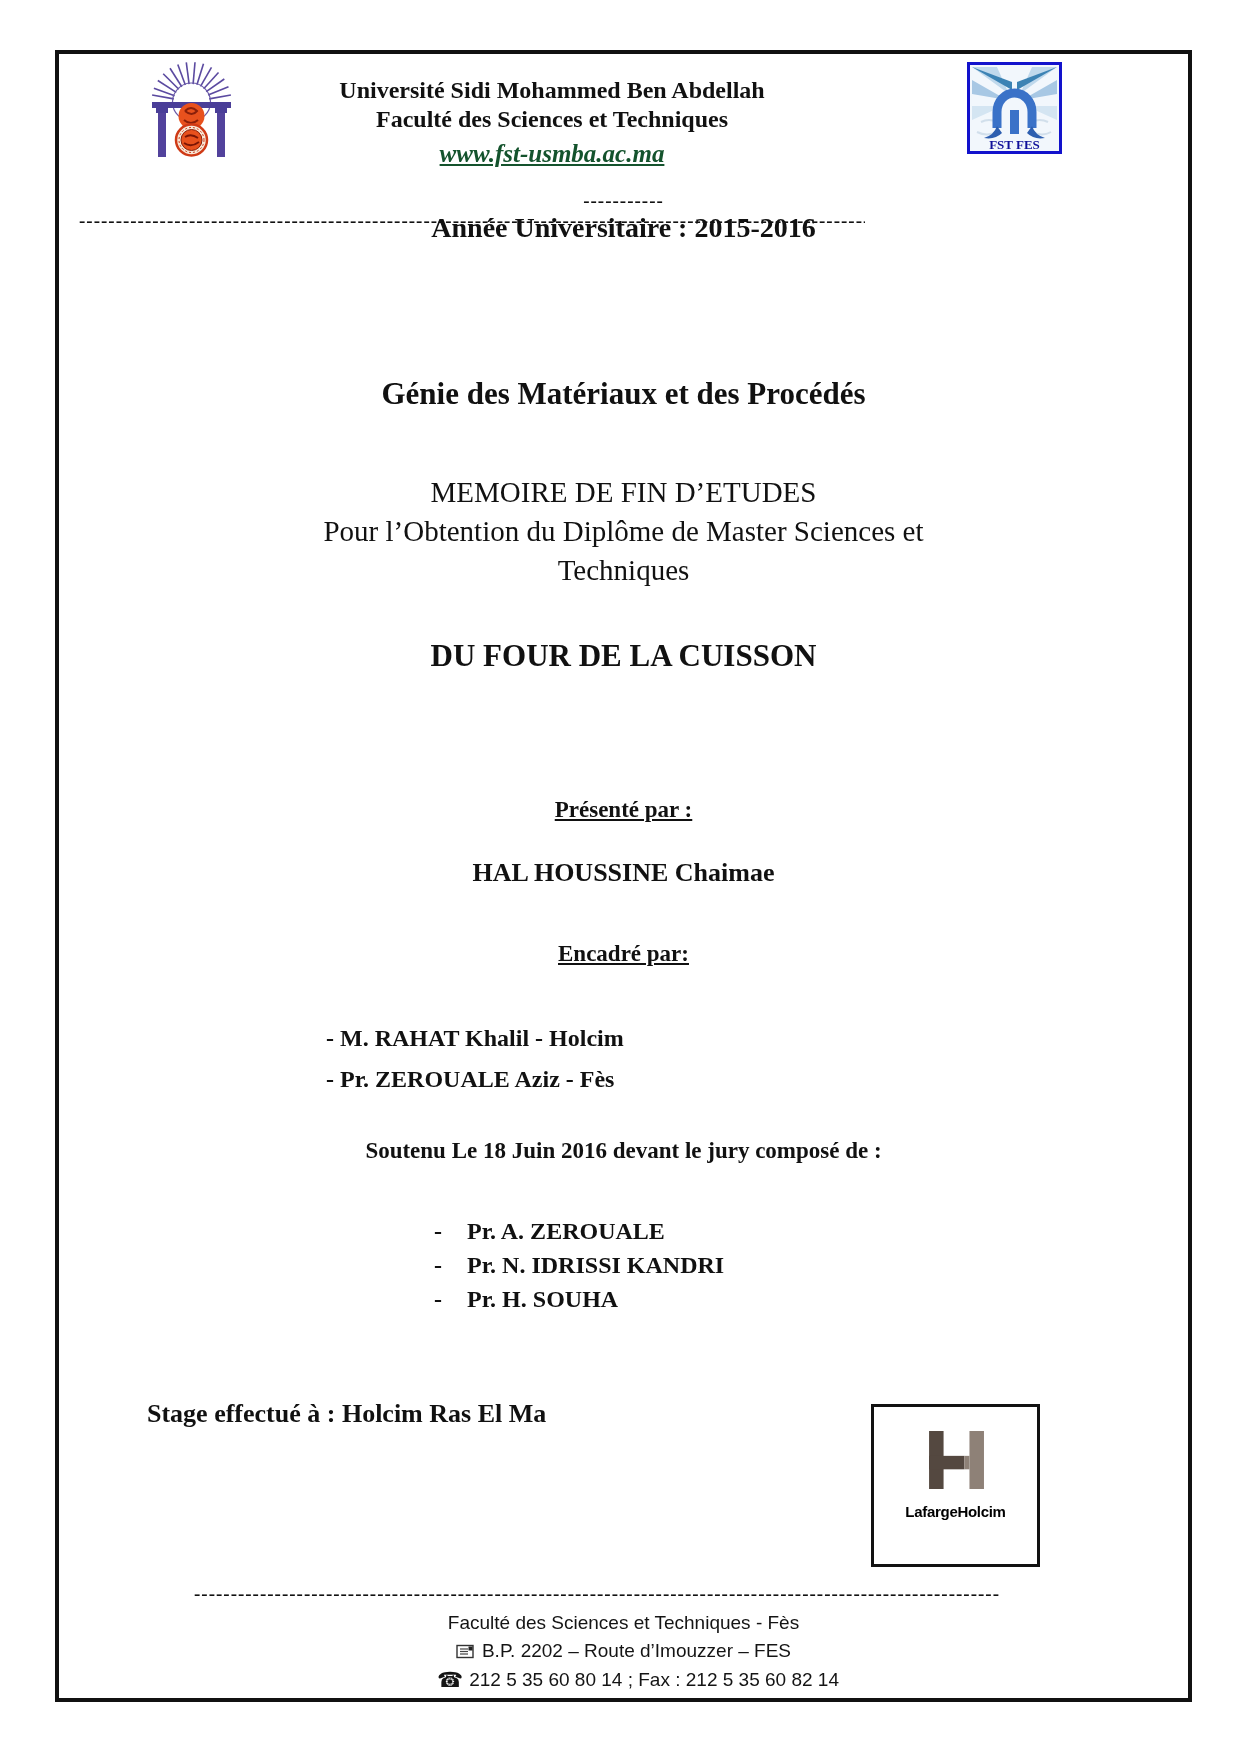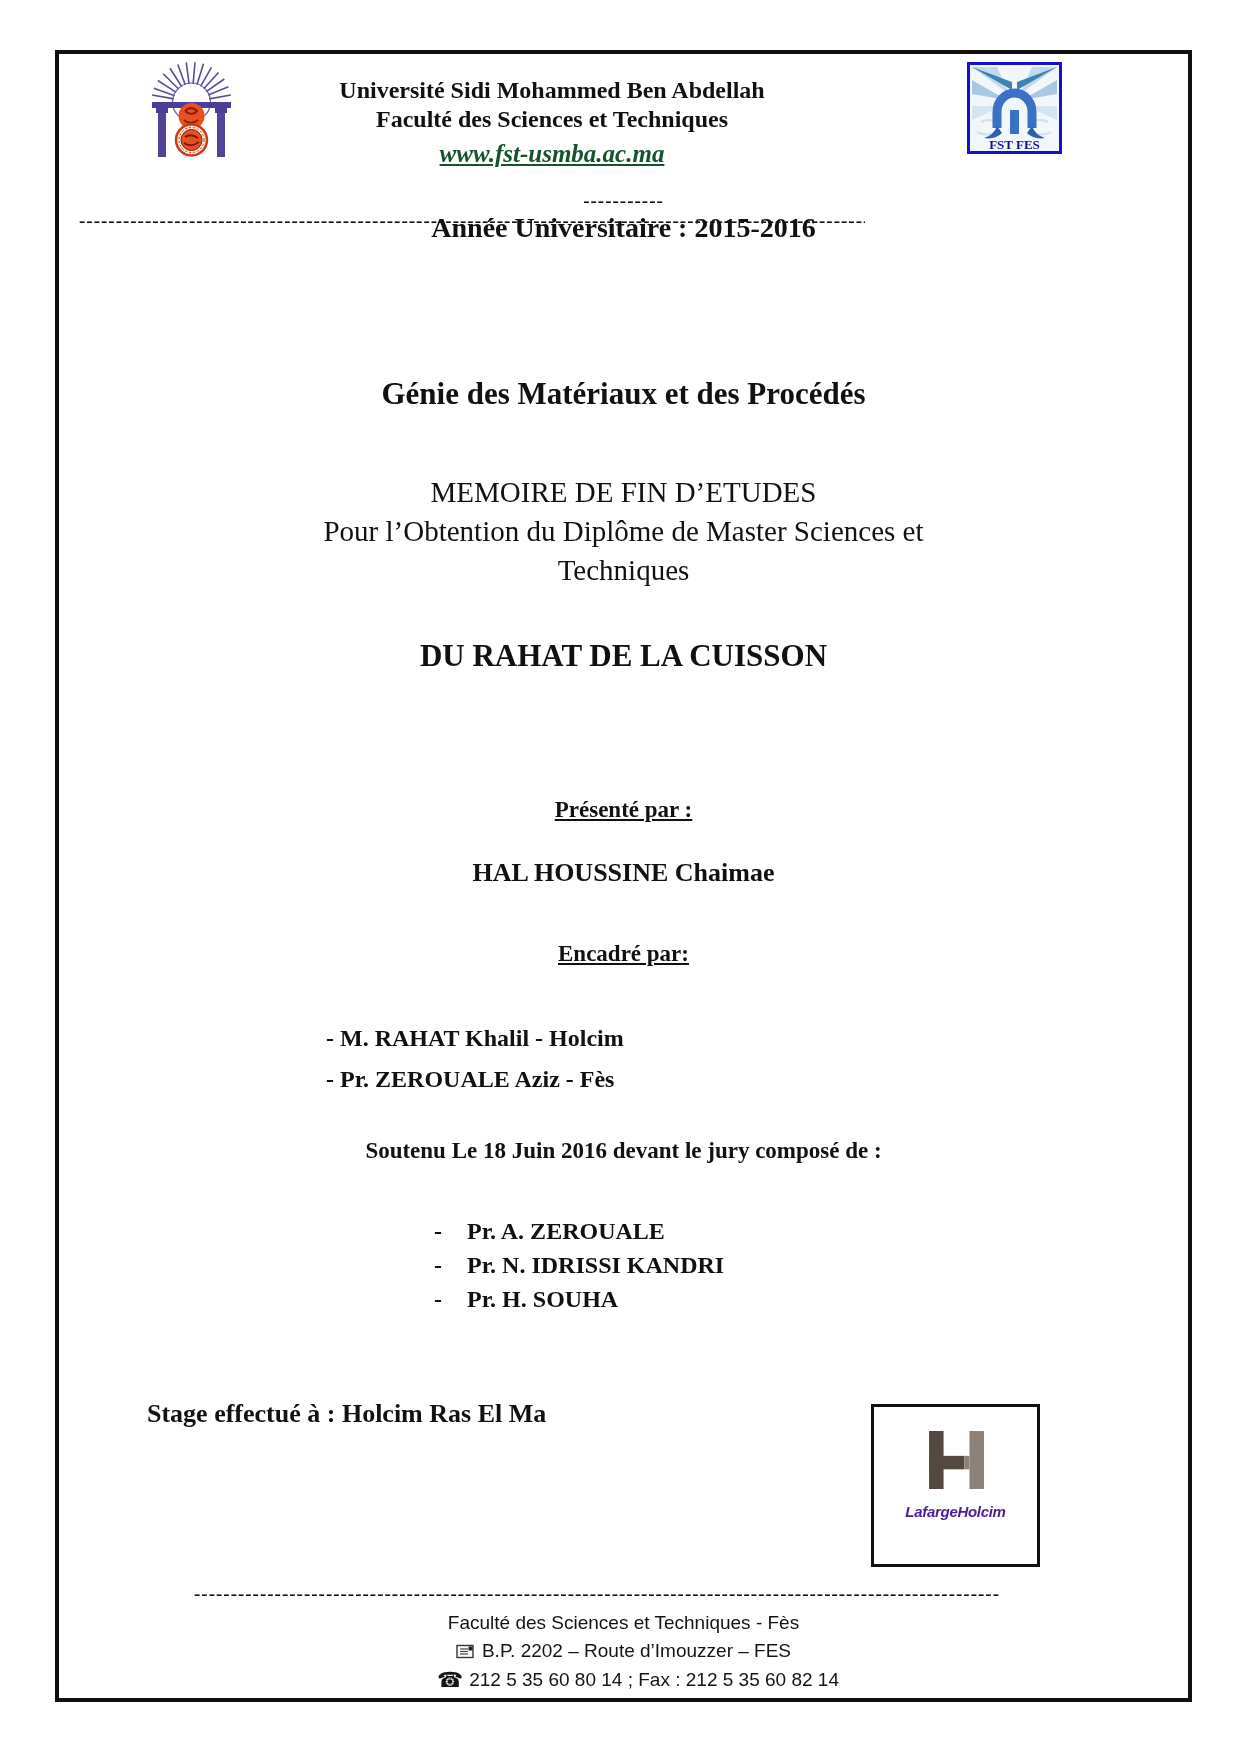--- a/index.html
+++ b/index.html
@@ -19,21 +19,21 @@
   .presente{top:743px;}
   .halname{top:804px;font-size:26px;font-weight:bold;}
   .encadre{top:887px;}
   .supervisors{top:964px;left:267px;font-size:24px;font-weight:bold;line-height:41px;text-align:left;}
   .soutenu{top:1084px;font-size:23px;font-weight:bold;}
   .jury{top:1160px;left:375px;font-size:24px;font-weight:bold;line-height:34px;text-align:left;}
   .jury-row{display:flex;}
   .jury-bullet{width:33px;}
   .stage{top:1345px;left:88px;font-size:26px;font-weight:bold;}
   .lh-box{left:812px;top:1350px;width:169px;height:163px;border:3px solid #111;background:#fff;text-align:center;box-sizing:border-box;}
-  .lh-name{margin-top:10px;font-family:"Liberation Sans",sans-serif;font-weight:bold;font-size:15px;color:#4c1d95;letter-spacing:-0.3px;font-style:italic;}
+  .lh-name{margin-top:10px;font-family:"Liberation Sans",sans-serif;font-weight:bold;font-size:15px;color:#000000;letter-spacing:-0.3px;}
   .footer-dashes{top:1529px;left:135px;width:845px;}
   .footer-line{font-family:"Liberation Sans",sans-serif;font-size:19px;color:#141414;}
   .f1{top:1558px;}
   .f2{top:1586px;}
   .f3{top:1614px;padding-left:29px;}
   .icon-inline{display:inline-block;vertical-align:-2px;margin-right:6px;}
   .phone-glyph{font-family:"DejaVu Sans",sans-serif;font-size:21px;vertical-align:-1px;margin-right:6px;}
   .long-dashes{top:156px;left:20px;width:786px;}
 </style>
 </head>
@@ -107,21 +107,21 @@
   <div class="abs center annee">Année Universitaire : 2015-2016</div>
 
   <div class="abs center genie">Génie des Matériaux et des Procédés</div>
   <div class="abs center memoire">
     <div>MEMOIRE DE FIN D’ETUDES</div>
     <div>Pour l’Obtention du Diplôme de Master Sciences et</div>
     <div>Techniques</div>
   </div>
 
   <div class="abs center title">
-    <div>DU RAHAT DE LA CUISSON</div>
+    <div>DU FOUR DE LA CUISSON</div>
   </div>
 
   <div class="abs center presente">
     <span class="label-underline">Présenté par :</span>
   </div>
   <div class="abs center halname">HAL HOUSSINE Chaimae</div>
 
   <div class="abs center encadre">
     <span class="label-underline">Encadré par:</span>
   </div>

